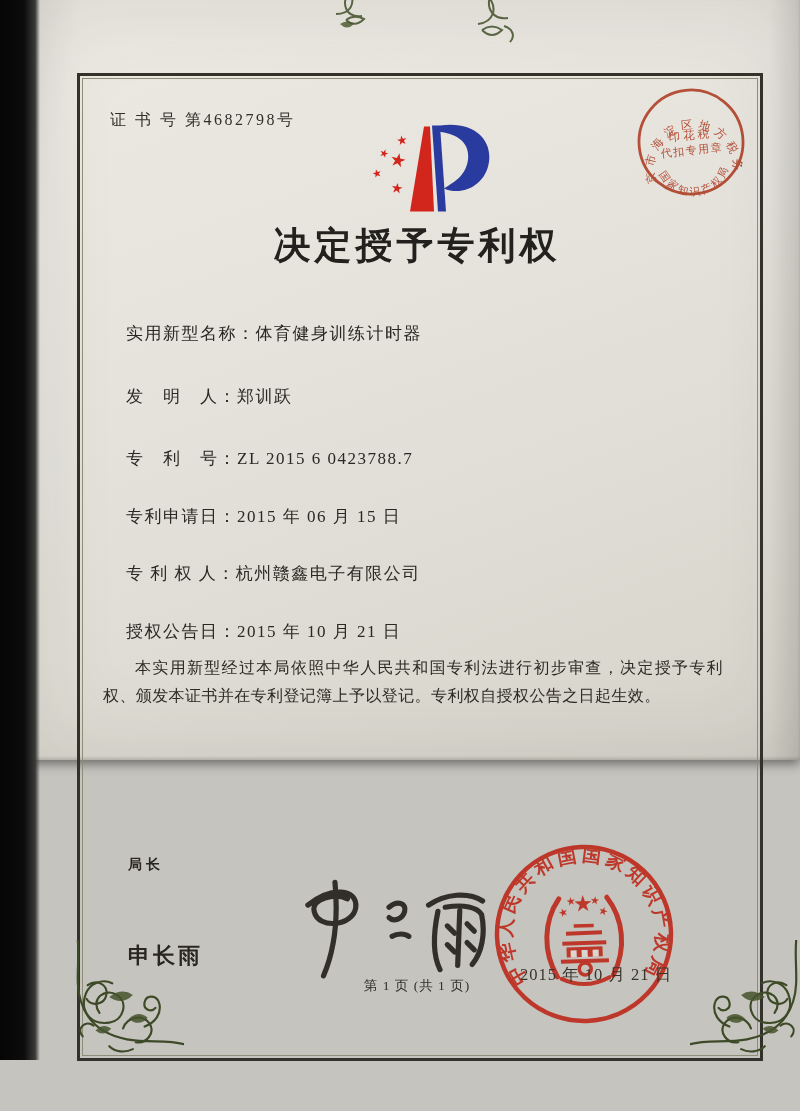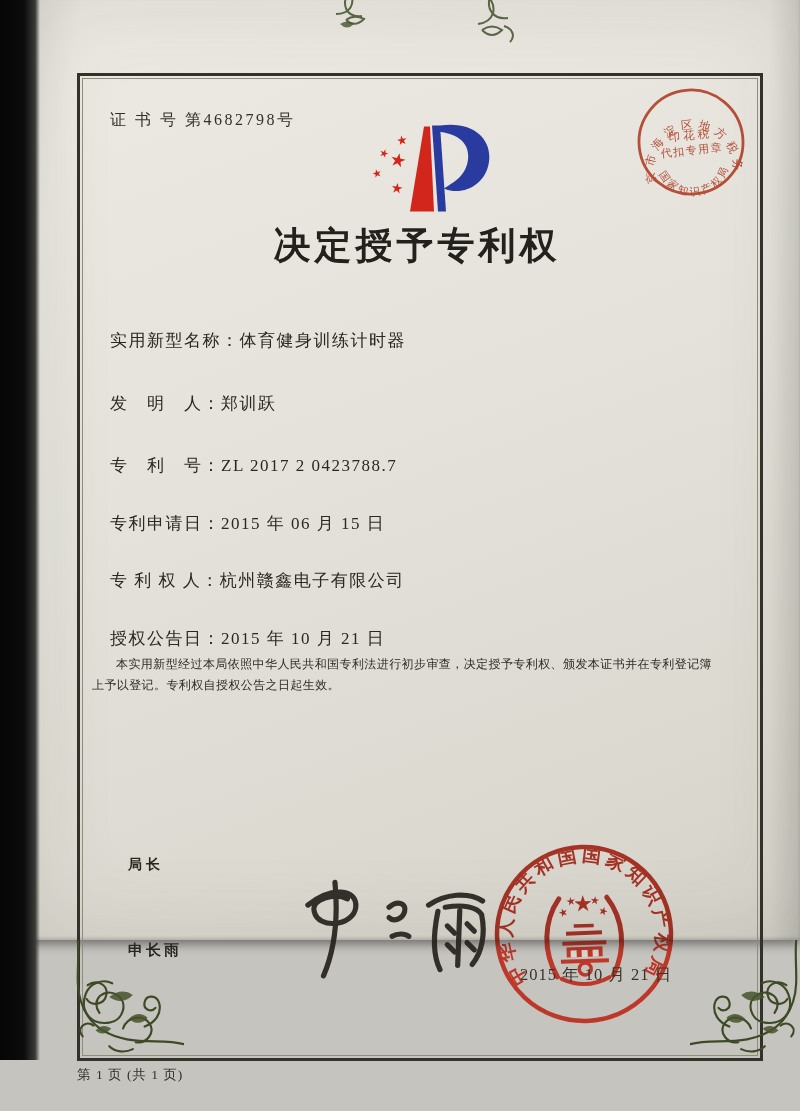--- a/index.html
+++ b/index.html
@@ -11,21 +11,21 @@
   }
   .photo{position:absolute;inset:0;}
   
   .left-band{
     position:absolute;left:0;top:0;width:40px;height:1060px;
     background:linear-gradient(to right,#050505 0%,#0c0c0c 60%,#3a3a38 88%,rgba(90,90,88,0) 100%);
     z-index:5;
   }
   
   .paper{
-    position:absolute;left:28px;top:0;width:772px;height:940px;
+    position:absolute;left:28px;top:0;width:772px;height:760px;
     background:
       linear-gradient(100deg, rgba(0,0,0,0.06) 0%, rgba(0,0,0,0) 6%),
       linear-gradient(to left, rgba(0,0,0,0.10) 0%, rgba(0,0,0,0) 4%),
       linear-gradient(160deg,#eceae3 0%,#e4e2db 45%,#dcd9d1 80%,#d5d2ca 100%);
     box-shadow:0 4px 10px rgba(0,0,0,0.45), inset 0 -2px 3px rgba(0,0,0,0.15);
     z-index:2;
   }
   .paper::after{ 
     content:'';position:absolute;inset:0;pointer-events:none;
     box-shadow:inset 0 0 90px rgba(60,55,40,0.12);
@@ -39,39 +39,39 @@
     content:'';position:absolute;inset:2px;border:1px solid #8e8e78;
   }
   .abs{position:absolute;}
   .cert-number{left:82px;top:110px;font-size:16px;letter-spacing:2.5px;z-index:6;color:#33302a;}
   .logo{left:332px;top:122px;width:130px;height:95px;z-index:6;}
   .title{
     left:49px;top:221px;width:680px;text-align:center;z-index:6;
     font-size:37px;font-weight:bold;letter-spacing:4px;color:#23211d;
   }
   .fields{left:82px;top:322px;z-index:6;font-size:17px;}
-  .field-row{position:absolute;left:0;white-space:nowrap;letter-spacing:1.5px;margin-top:7px;}
+  .field-row{position:absolute;left:16px;white-space:nowrap;letter-spacing:1.5px;}
   .field-row:nth-child(1){top:0;}
   .field-row:nth-child(2){top:63px;}
   .field-row:nth-child(3){top:125px;}
   .field-row:nth-child(4){top:183px;}
   .field-row:nth-child(5){top:240px;}
   .field-row:nth-child(6){top:298px;}
   .body-text{
-    left:64px;top:654px;width:620px;z-index:6;
-    font-size:12px;line-height:1.72;text-align:justify;letter-spacing:0.4px;color:#2e2b25;
+    left:75px;top:654px;width:620px;z-index:6;
+    font-size:16px;line-height:1.72;text-align:justify;letter-spacing:0.4px;color:#2e2b25;
   }
   .body-text p{margin:0;text-indent:2em;}
   .director-title{left:100px;top:856px;font-size:14px;font-weight:600;letter-spacing:4px;z-index:6;color:#2a2722;}
-  .director-name{left:100px;top:941px;font-size:15px;font-weight:600;letter-spacing:3px;z-index:6;color:#2a2722;}
+  .director-name{left:100px;top:941px;font-size:22px;font-weight:600;letter-spacing:3px;z-index:6;color:#2a2722;}
   .signature{left:260px;top:876px;width:200px;height:104px;z-index:6;}
   .tax-stamp{left:607px;top:86px;width:112px;height:112px;z-index:7;opacity:0.92;mix-blend-mode:multiply;transform:rotate(-6deg);}
   .office-seal{left:464px;top:842px;width:184px;height:184px;z-index:7;opacity:0.93;mix-blend-mode:multiply;transform:rotate(-2deg);}
   .seal-date{left:492px;top:964px;font-size:16.5px;letter-spacing:1px;z-index:8;color:#3a332c;font-weight:500;white-space:nowrap;}
-  .page-footer{left:49px;top:1066px;width:680px;text-align:left;font-size:13.5px;letter-spacing:1px;z-index:6;color:#33302a;}
+  .page-footer{left:49px;top:977px;width:680px;text-align:center;font-size:13.5px;letter-spacing:1px;z-index:6;color:#33302a;}
   .corner-ornament{width:118px;height:118px;z-index:4;}
   .corner-bl{left:38px;top:940px;}
   .corner-br{left:662px;top:940px;transform:scaleX(-1);}
   .top-ornament{width:58px;height:52px;z-index:4;top:-10px;}
   .top-orn-1{left:292px;}
   .top-orn-2{left:436px;top:-4px;}
   svg{display:block;}
 </style>
 </head>
 <body>
@@ -155,21 +155,21 @@
         <path d="M72,2 L80,2 L86,88 L78,88 Z"></path>
         <path d="M80,2 C114,-3 132,16 129,38 C126,62 102,73 84,65 C95,58 106,52 108,36 C110,18 96,10 78,8 Z"></path>
       </g>
     </svg>
 
     <div class="abs title">决定授予专利权</div>
 
     <div class="abs fields">
       <div class="field-row"><span>实用新型名称：</span><span>体育健身训练计时器</span></div>
       <div class="field-row"><span>发　明　人：</span><span>郑训跃</span></div>
-      <div class="field-row"><span>专　利　号：</span><span>ZL 2017 2 0423788.7</span></div>
+      <div class="field-row"><span>专　利　号：</span><span>ZL 2015 6 0423788.7</span></div>
       <div class="field-row"><span>专利申请日：</span><span>2015 年 06 月 15 日</span></div>
       <div class="field-row"><span>专 利 权 人：</span><span>杭州赣鑫电子有限公司</span></div>
       <div class="field-row"><span>授权公告日：</span><span>2015 年 10 月 21 日</span></div>
     </div>
 
     <div class="abs body-text">
       <p>本实用新型经过本局依照中华人民共和国专利法进行初步审查，决定授予专利权、颁发本证书并在专利登记簿上予以登记。专利权自授权公告之日起生效。</p>
     </div>
 
     <div class="abs director-title">局长</div>

